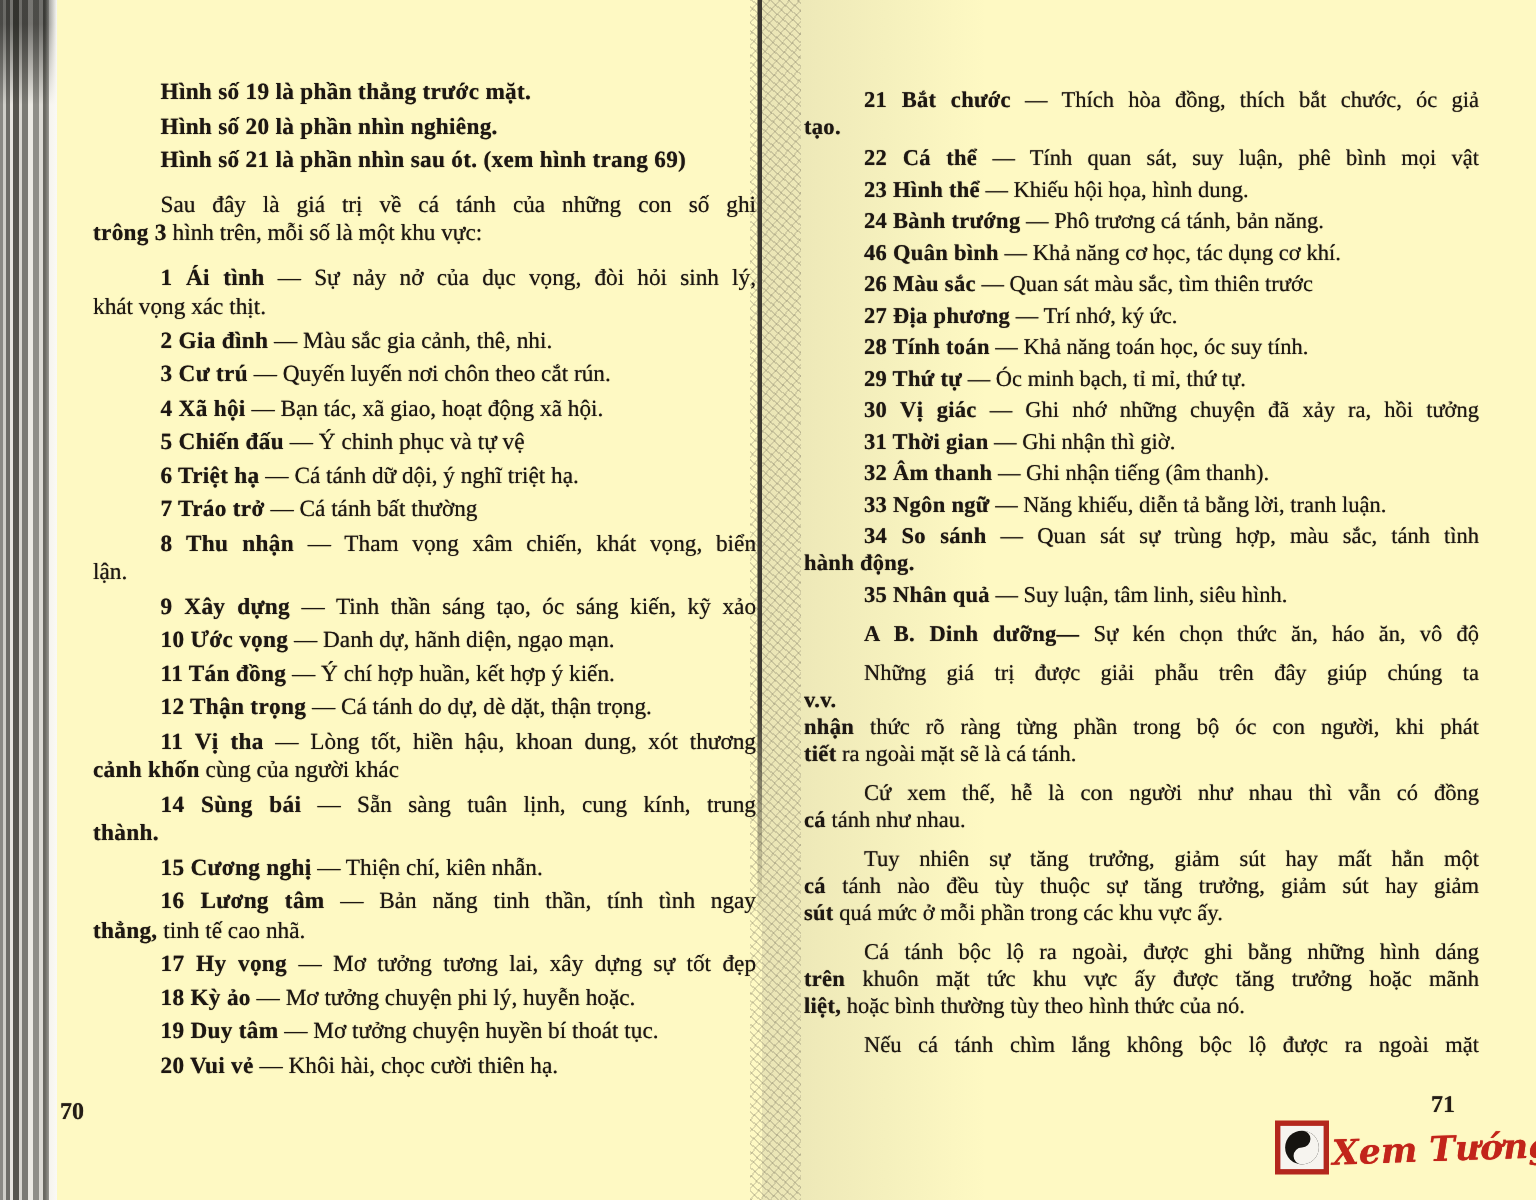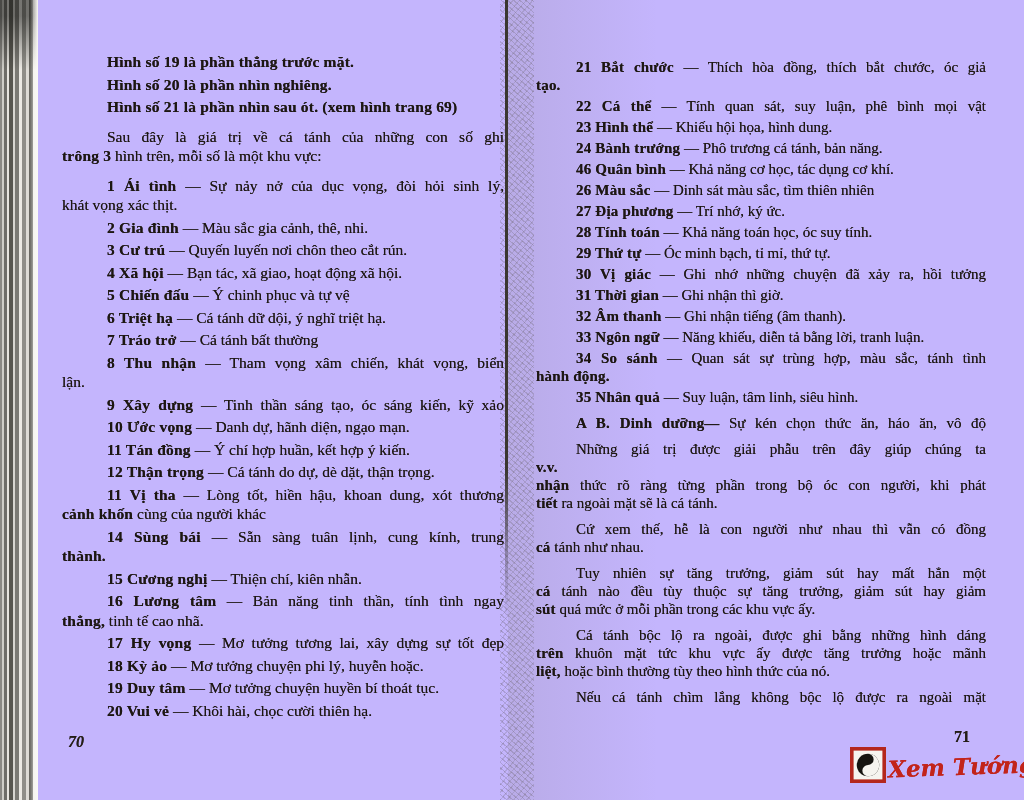--- a/index.html
+++ b/index.html
@@ -1,16 +1,16 @@
 <!DOCTYPE html>
 <html><head>
 <meta charset="utf-8">
 <style>
   html,body{margin:0;padding:0;}
-  .stage{position:relative;width:1024px;height:800px;background:#c4b5fd;overflow:hidden;
+  .stage{position:relative;width:1024px;height:800px;background:#fef9c3;overflow:hidden;
          font-family:"Liberation Serif","DejaVu Serif",serif;}
   
   .edge-band{position:absolute;left:0;top:0;width:38px;height:100%;
     background:
       linear-gradient(90deg, rgba(250,249,245,0) 30px, #faf9f5 38px),
       linear-gradient(180deg, rgba(22,22,20,.55) 0 16px, rgba(22,22,20,0) 70px),
       repeating-linear-gradient(90deg,#8a8984 0 2px,#cfcec8 2px 4px,#6e6d68 4px 7px,#e7e5df 7px 9px,#57564f 9px 13px,#d8d6d0 13px 15px,#7b7a74 15px 19px,#eceae4 19px 22px,#8f8e88 22px 26px,#dddbd5 26px 29px,#6a6962 29px 33px,#f3f1ea 33px 38px);}
   
   .gutter-noise{position:absolute;left:500px;top:0;width:34px;height:100%;
     background:
@@ -28,21 +28,21 @@
   .ln.full{white-space:normal;text-align:justify;text-align-last:justify;}
   .col-left .ind{text-indent:45px;}
   .col-right .ind{text-indent:40px;}
   .ln.g1{margin-top:3px;}
   .col-left .g2{margin-top:10px;}
   .col-right .g2{margin-top:8px;}
   .ln b{font-weight:bold;letter-spacing:.2px;}
   
   .pagenum{position:absolute;font-weight:bold;font-size:16px;color:#241d16;
     text-shadow:0 0 .6px rgba(25,18,10,.7);}
-  .pn-left{left:68px;top:733px;font-style:italic;}
+  .pn-left{left:40px;top:733px;}
   .pn-right{left:954px;top:728px;}
   
   .watermark{position:absolute;left:850px;top:746px;display:flex;align-items:center;gap:2px;}
   .wm-icon svg{width:36px;height:38px;display:block;}
   .wm-text{font-family:"DejaVu Serif",serif;font-style:italic;font-weight:bold;
     font-size:23px;color:#c2241a;transform:rotate(-2deg);white-space:nowrap;
     text-shadow:0 0 .5px #c2241a;}
 </style>
 </head>
 <body>
@@ -85,21 +85,21 @@
       <p class="ln ind g1"><b>19 Duy tâm</b> <span>— Mơ tưởng chuyện huyền bí thoát tục.</span></p>
       <p class="ln ind g1"><b>20 Vui vẻ</b> <span>— Khôi hài, chọc cười thiên hạ.</span></p>
     </div>
   <div class="col col-right">
       <p class="ln ind full"><b>21 Bắt chước</b> <span>— Thích hòa đồng, thích bắt chước, óc giả</span></p>
       <p class="ln"><b>tạo.</b></p>
       <p class="ln ind full g1"><b>22 Cá thể</b> <span>— Tính quan sát, suy luận, phê bình mọi vật</span></p>
       <p class="ln ind g1"><b>23 Hình thể</b> <span>— Khiếu hội họa, hình dung.</span></p>
       <p class="ln ind g1"><b>24 Bành trướng</b> <span>— Phô trương cá tánh, bản năng.</span></p>
       <p class="ln ind g1"><b>46 Quân bình</b> <span>— Khả năng cơ học, tác dụng cơ khí.</span></p>
-      <p class="ln ind g1"><b>26 Màu sắc</b> <span>— Dinh sát màu sắc, tìm thiên nhiên</span></p>
+      <p class="ln ind g1"><b>26 Màu sắc</b> <span>— Quan sát màu sắc, tìm thiên trước</span></p>
       <p class="ln ind g1"><b>27 Địa phương</b> <span>— Trí nhớ, ký ức.</span></p>
       <p class="ln ind g1"><b>28 Tính toán</b> <span>— Khả năng toán học, óc suy tính.</span></p>
       <p class="ln ind g1"><b>29 Thứ tự</b> <span>— Óc minh bạch, tỉ mỉ, thứ tự.</span></p>
       <p class="ln ind full g1"><b>30 Vị giác</b> <span>— Ghi nhớ những chuyện đã xảy ra, hồi tưởng</span></p>
       <p class="ln ind g1"><b>31 Thời gian</b> <span>— Ghi nhận thì giờ.</span></p>
       <p class="ln ind g1"><b>32 Âm thanh</b> <span>— Ghi nhận tiếng (âm thanh).</span></p>
       <p class="ln ind g1"><b>33 Ngôn ngữ</b> <span>— Năng khiếu, diễn tả bằng lời, tranh luận.</span></p>
       <p class="ln ind full g1"><b>34 So sánh</b> <span>— Quan sát sự trùng hợp, màu sắc, tánh tình</span></p>
       <p class="ln"><b>hành động.</b></p>
       <p class="ln ind g1"><b>35 Nhân quả</b> <span>— Suy luận, tâm linh, siêu hình.</span></p>

